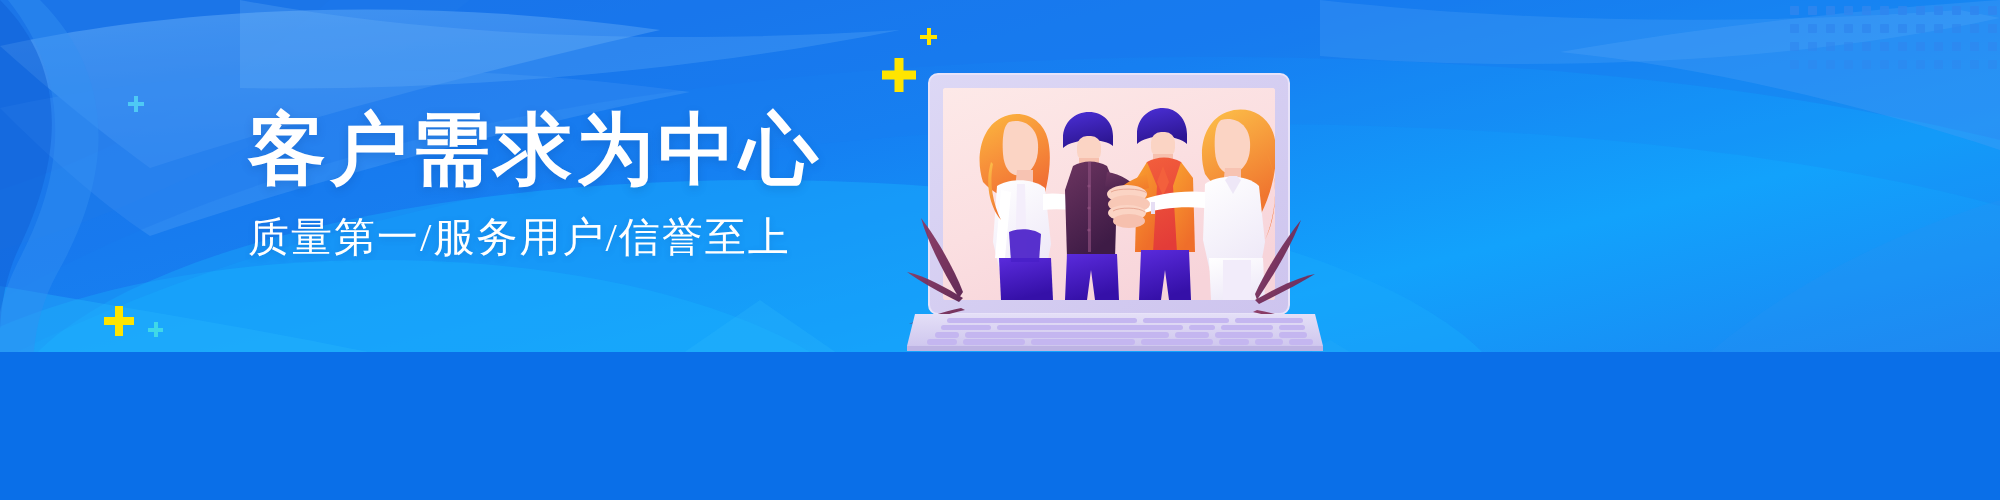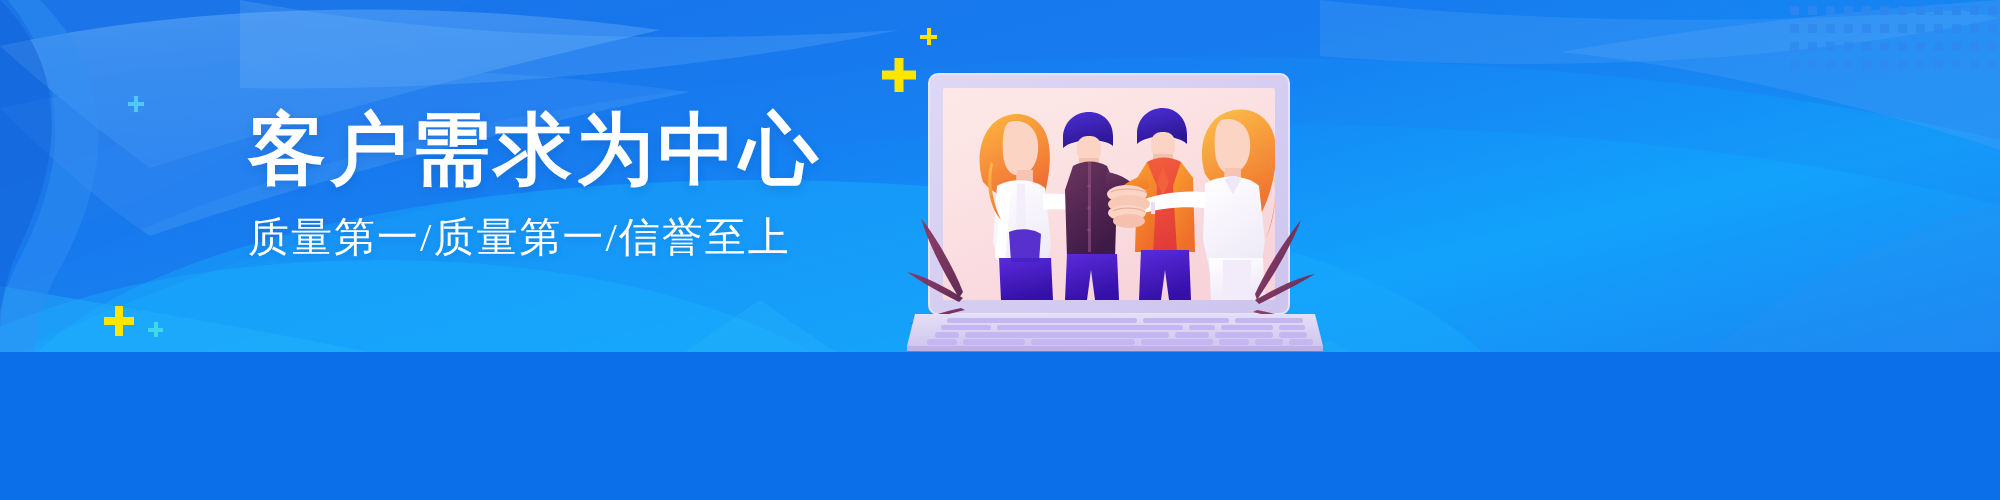--- a/index.html
+++ b/index.html
@@ -224,21 +224,21 @@
         <s style="height: 4px; width: 17px; background: rgb(78, 201, 245);"></s>
       </div>
       <div class="plus" style="left: 1128px; top: 318px; width: 22px; height: 22px;">
         <b style="width: 6px; height: 22px; background: rgb(63, 216, 232);"></b>
         <s style="height: 6px; width: 22px; background: rgb(63, 216, 232);"></s>
       </div>
     </div>
 
   <div id="copy">
     <div id="headline">客户需求为中心</div>
-    <div id="subhead">质量第一/质量第一/信誉至上</div>
+    <div id="subhead">质量第一/服务用户/信誉至上</div>
   </div>
 
   <div id="laptop">
     <svg width="420" height="290" viewBox="0 0 420 290" xmlns="http://www.w3.org/2000/svg">
       <defs>
         <linearGradient id="lidGrad" x1="0" y1="0" x2="1" y2="1">
           <stop offset="0" stop-color="#ddd8f5"></stop>
           <stop offset="1" stop-color="#cdc4ee"></stop>
         </linearGradient>
         <linearGradient id="scrGrad" x1="0" y1="0" x2="0.6" y2="1">

